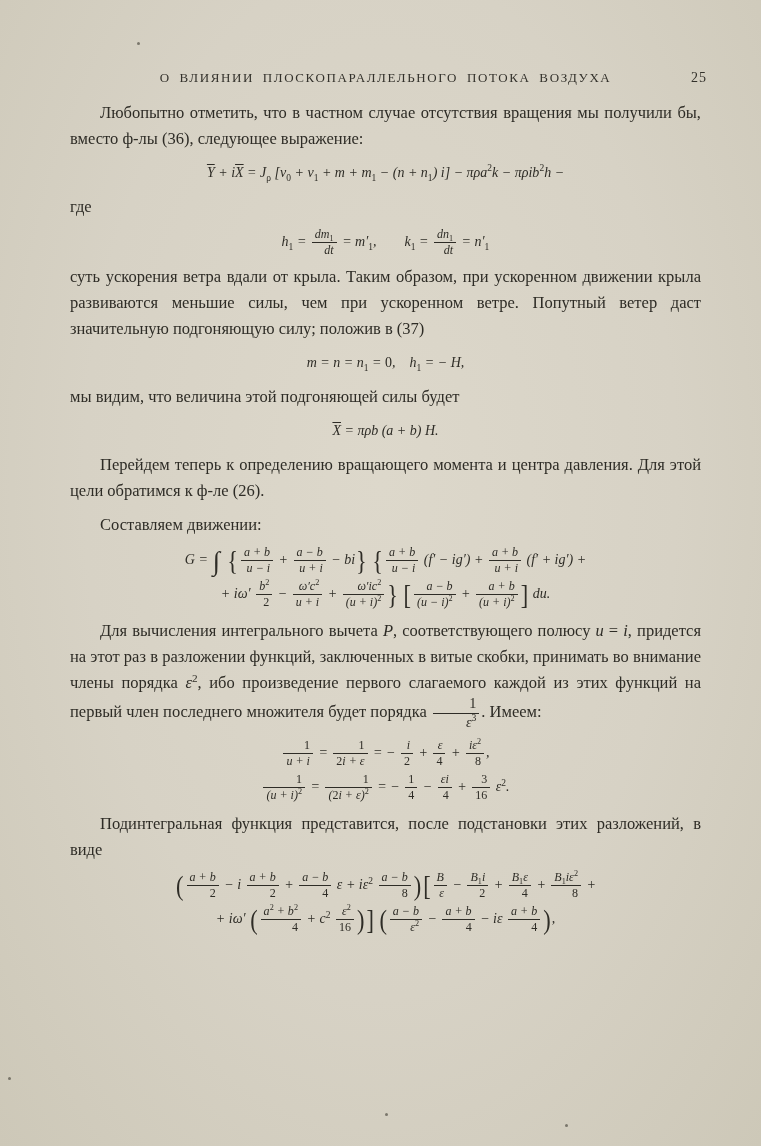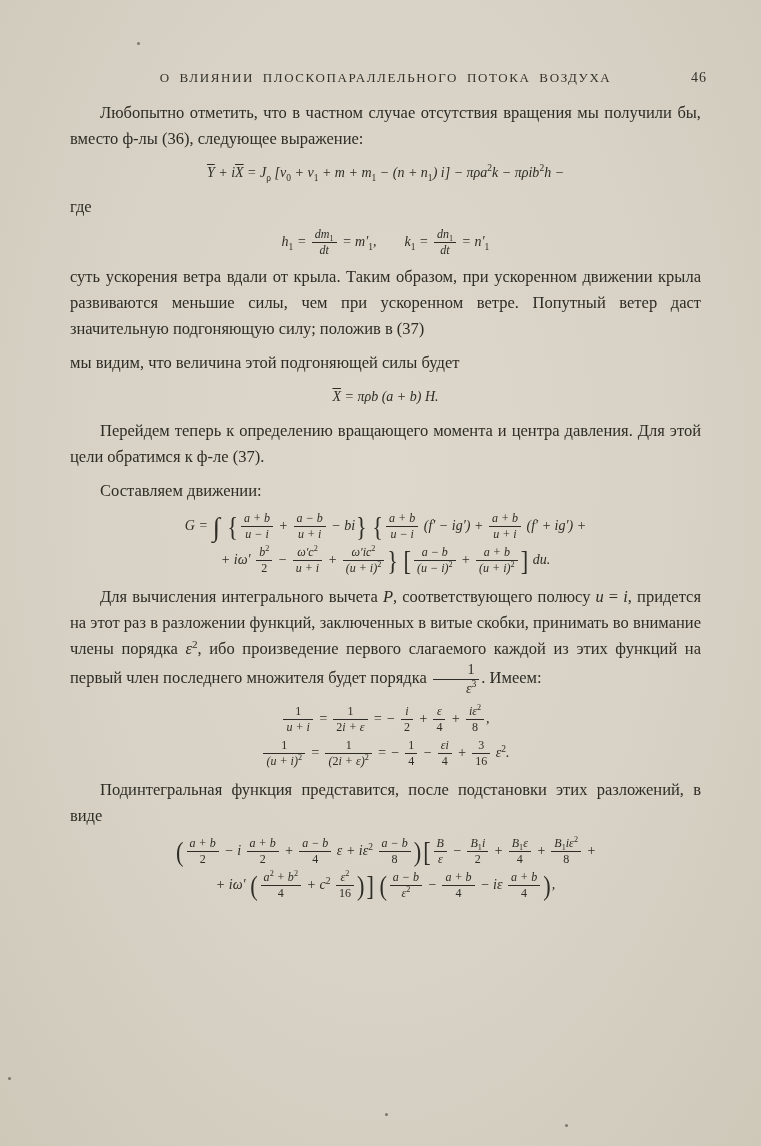--- a/index.html
+++ b/index.html
@@ -39,21 +39,21 @@
     position:relative;
   }
   .eq sup, .eq sub, r { font-style:normal; }
   sup, sub { font-size:68%; line-height:0; }
   .eq-label {
     position:absolute; left:4px; top:50%; transform:translateY(-50%);
     font-style:normal;
   }
 
   
-  f { display:inline-block; vertical-align:middle; text-align:center; line-height:1.12; font-size:86%; margin:0 2px; }
+  f { display:inline-block; vertical-align:middle; text-align:right; line-height:1.12; font-size:86%; margin:0 2px; }
   f n { display:block; border-bottom:1px solid #2e2c26; padding:0 3px 1px; }
   f d { display:block; padding:1px 3px 0; }
   o { text-decoration:overline; }
   gd { display:inline-block; font-style:normal; font-size:160%; line-height:0; vertical-align:middle; transform:scaleY(1.22); padding:0 1px; font-weight:400; }
   gi { display:inline-block; font-style:normal; font-size:190%; line-height:0; vertical-align:middle; padding:0 3px 0 1px; }
 
   .speck { position:absolute; width:3px; height:3px; border-radius:50%; background:#4a463d; opacity:.65; }
 </style>
 </head>
 <body>
@@ -61,39 +61,40 @@
 <div class="page">
   <div class="speck" style="left:137px; top:42px;"></div>
   <div class="speck" style="left:8px; top:1077px;"></div>
   <div class="speck" style="left:385px; top:1113px;"></div>
   <div class="speck" style="left:565px; top:1124px;"></div>
 
   <div class="content">
 
     <div class="running-head">
       <span>О ВЛИЯНИИ ПЛОСКОПАРАЛЛЕЛЬНОГО ПОТОКА ВОЗДУХА</span>
-      <span class="pageno">46</span>
+      <span class="pageno">25</span>
     </div>
 
     <p class="ind mt14">Любопытно отметить, что в частном случае отсутствия вращения мы получили бы, вместо ф-лы (36), следующее выражение:</p>
 
     <div class="eq mt4"><o>Y</o> + i<o>X</o> = J<sub>ρ</sub> [v<sub>0</sub> + v<sub>1</sub> + m + m<sub>1</sub> − (n + n<sub>1</sub>) i] − πρa<sup>2</sup>k − πρib<sup>2</sup>h −</div>
 
     <p>где</p>
 
     <div class="eq">h<sub>1</sub> = <f><n>dm<sub>1</sub></n><d>dt</d></f> = m′<sub>1</sub>,  k<sub>1</sub> = <f><n>dn<sub>1</sub></n><d>dt</d></f> = n′<sub>1</sub></div>
 
     <p class="mt6">суть ускорения ветра вдали от крыла. Таким образом, при ускоренном движении крыла развиваются меньшие силы, чем при ускоренном ветре. Попутный ветер даст значительную подгоняющую силу; положив в (37)</p>
 
+    <div class="eq">m = n = n<sub>1</sub> = <r>0</r>, h<sub>1</sub> = − H,</div>
 
     <p>мы видим, что величина этой подгоняющей силы будет</p>
 
     <div class="eq mt6"><o>X</o> = πρb (a + b) H.</div>
 
-    <p class="ind mt8">Перейдем теперь к определению вращающего момента и центра давления. Для этой цели обратимся к ф-ле (37).</p>
+    <p class="ind mt8">Перейдем теперь к определению вращающего момента и центра давления. Для этой цели обратимся к ф-ле (26).</p>
     <p class="ind">Составляем движении:</p>
 
 
     <div class="eq">G = <gi>∫</gi> <gd>{</gd><f><n>a + b</n><d>u − i</d></f> + <f><n>a − b</n><d>u + i</d></f> − bi<gd>}</gd> <gd>{</gd><f><n>a + b</n><d>u − i</d></f> (f′ − ig′) + <f><n>a + b</n><d>u + i</d></f> (f′ + ig′) +</div>
     <div class="eq">+ iω′ <f><n>b<sup>2</sup></n><d><r>2</r></d></f> − <f><n>ω′c<sup>2</sup></n><d>u + i</d></f> + <f><n>ω′ic<sup>2</sup></n><d>(u + i)<sup>2</sup></d></f><gd>}</gd> <gd>[</gd><f><n>a − b</n><d>(u − i)<sup>2</sup></d></f> + <f><n>a + b</n><d>(u + i)<sup>2</sup></d></f><gd>]</gd> du.</div>
 
     <p class="ind mt8">Для вычисления интегрального вычета <i>P</i>, соответствующего полюсу <i>u</i> = <i>i</i>, придется на этот раз в разложении функций, заключенных в витые скобки, принимать во внимание члены порядка <i>ε</i><sup>2</sup>, ибо произведение первого слагаемого каждой из этих функций на первый член последнего множителя будет порядка <f><n><r>1</r></n><d><i>ε</i><sup>3</sup></d></f>. Имеем:</p>
 
     <div class="eq mt4"><f><n><r>1</r></n><d>u + i</d></f> = <f><n><r>1</r></n><d><r>2</r>i + ε</d></f> = − <f><n>i</n><d><r>2</r></d></f> + <f><n>ε</n><d><r>4</r></d></f> + <f><n>iε<sup>2</sup></n><d><r>8</r></d></f>,</div>
     <div class="eq"><f><n><r>1</r></n><d>(u + i)<sup>2</sup></d></f> = <f><n><r>1</r></n><d>(<r>2</r>i + ε)<sup>2</sup></d></f> = − <f><n><r>1</r></n><d><r>4</r></d></f> − <f><n>εi</n><d><r>4</r></d></f> + <f><n><r>3</r></n><d><r>16</r></d></f> ε<sup>2</sup>.</div>

